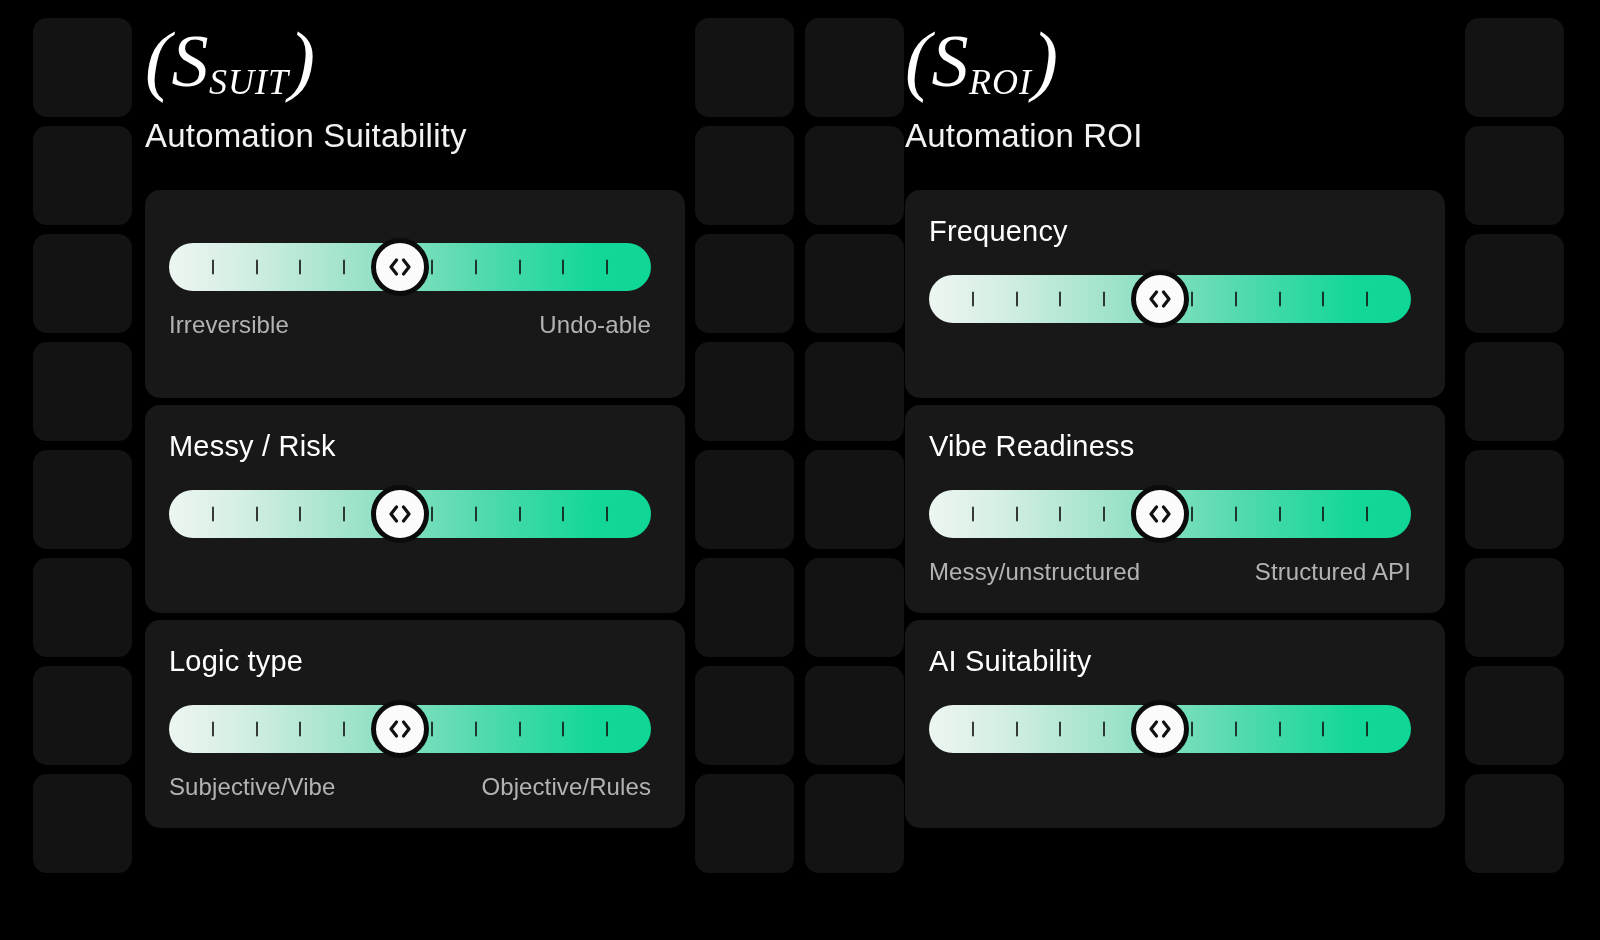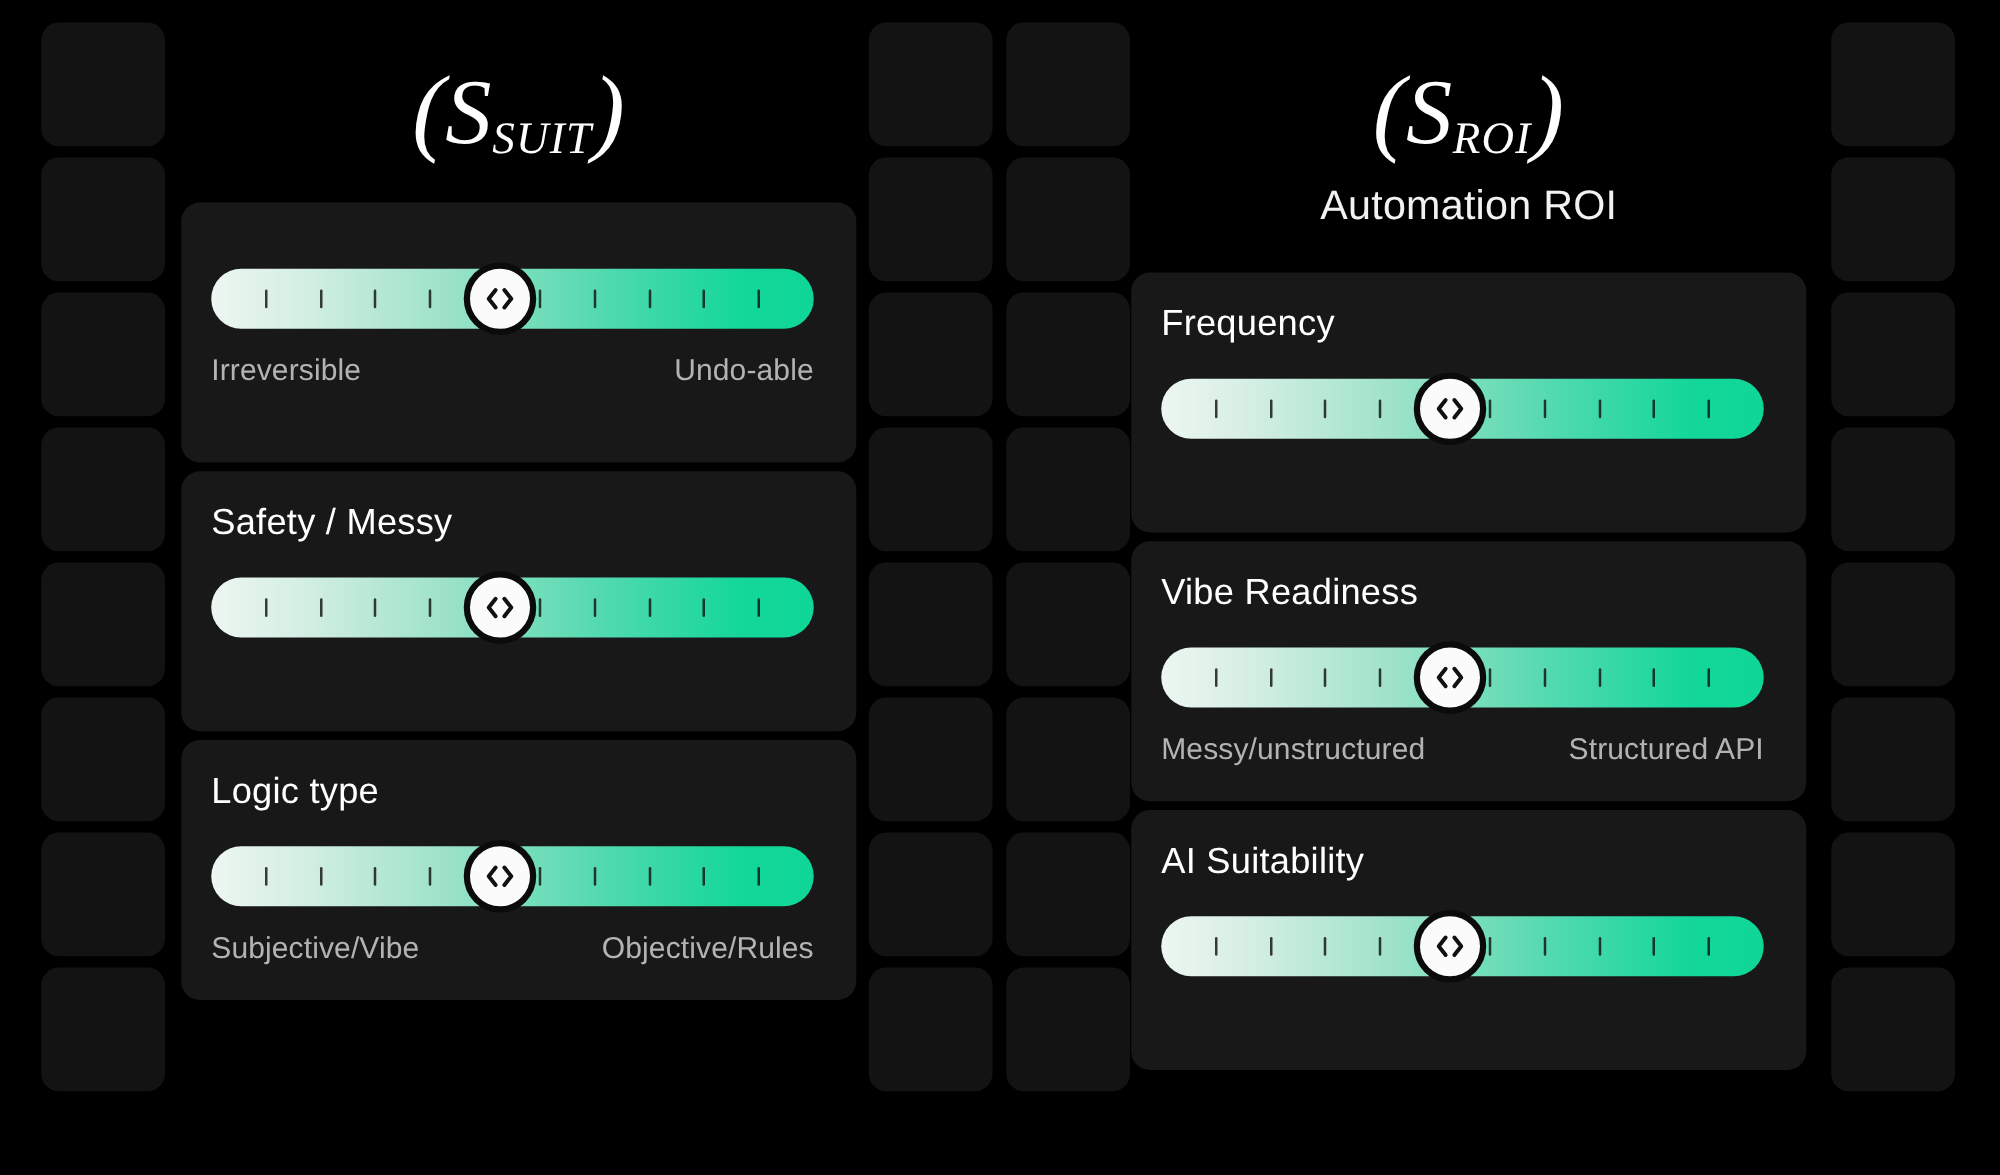--- a/index.html
+++ b/index.html
@@ -35,23 +35,21 @@
   .column {
     position: absolute;
     top: 0;
     width: 540px;
   }
   #column-suitability { left: 145px; }
   #column-roi         { left: 905px; }
 
   
   .col-header {
-    text-align: center;
     padding-top: 21px;
-    margin-top: 28px;
   }
   .symbol {
     font-family: "Liberation Serif", "DejaVu Serif", serif;
     font-style: italic;
     color: #ffffff;
     font-size: 72px;
     line-height: 1;
     letter-spacing: 0.5px;
     white-space: nowrap;
   }
@@ -194,20 +192,21 @@
     <div class="bg-square" style="left: 1465px; top: 558px; width: 99px; height: 99px; border-radius: 14px; background: rgb(19, 19, 19);"></div>
     <div class="bg-square" style="left: 1465px; top: 666px; width: 99px; height: 99px; border-radius: 14px; background: rgb(19, 19, 19);"></div>
     <div class="bg-square" style="left: 1465px; top: 774px; width: 99px; height: 99px; border-radius: 14px; background: rgb(19, 19, 19);"></div>
   </div>
 
 <div class="column" id="column-suitability">
   <div class="col-header">
     <div class="symbol">
       <span class="paren">(</span><span class="big-s">S</span><span class="sub">SUIT</span><span class="paren">)</span>
     </div>
+    <div class="col-caption">Automation Suitability</div>
   </div>
 
   <div class="cards">
 
     <div class="card">
       <div class="slider">
         <div class="ticks">
             <div class="tick" style="left: 9.09091%;"></div>
             <div class="tick" style="left: 18.1818%;"></div>
             <div class="tick" style="left: 27.2727%;"></div>
@@ -226,21 +225,21 @@
           </svg>
         </div>
       </div>
       <div class="range-labels">
         <span class="range-label">Irreversible</span>
         <span class="range-label">Undo-able</span>
       </div>
     </div>
 
     <div class="card">
-      <div class="card-title">Safety / Messy</div>
+      <div class="card-title">Messy / Risk</div>
       <div class="slider">
         <div class="ticks">
             <div class="tick" style="left: 9.09091%;"></div>
             <div class="tick" style="left: 18.1818%;"></div>
             <div class="tick" style="left: 27.2727%;"></div>
             <div class="tick" style="left: 36.3636%;"></div>
             <div class="tick" style="left: 45.4545%;"></div>
             <div class="tick" style="left: 54.5455%;"></div>
             <div class="tick" style="left: 63.6364%;"></div>
             <div class="tick" style="left: 72.7273%;"></div>

